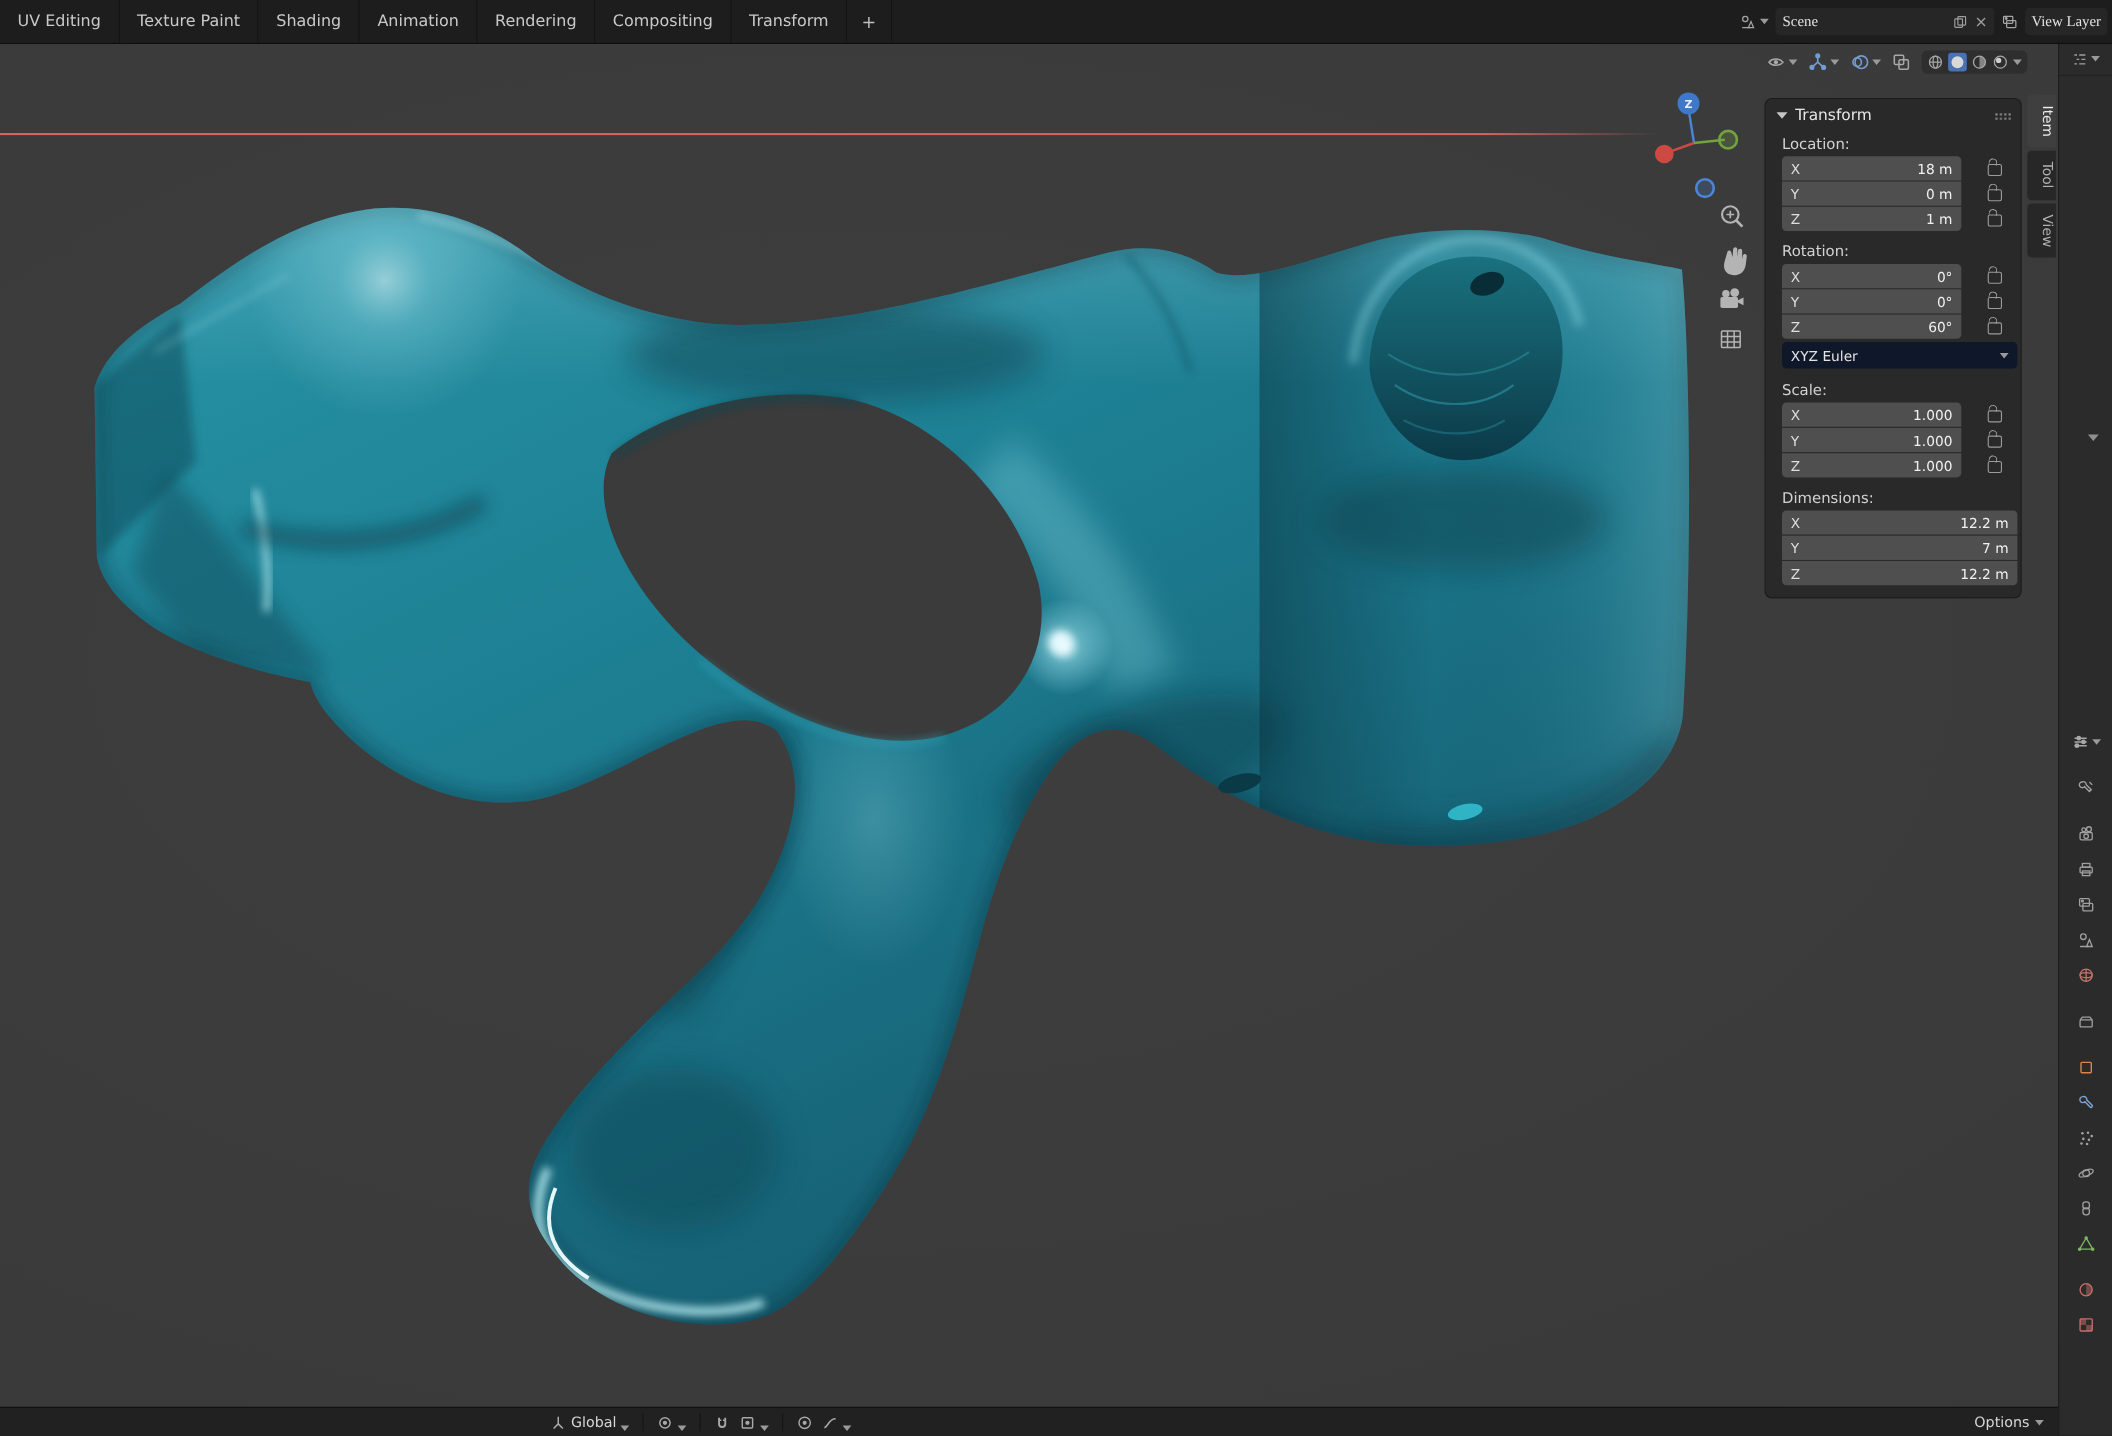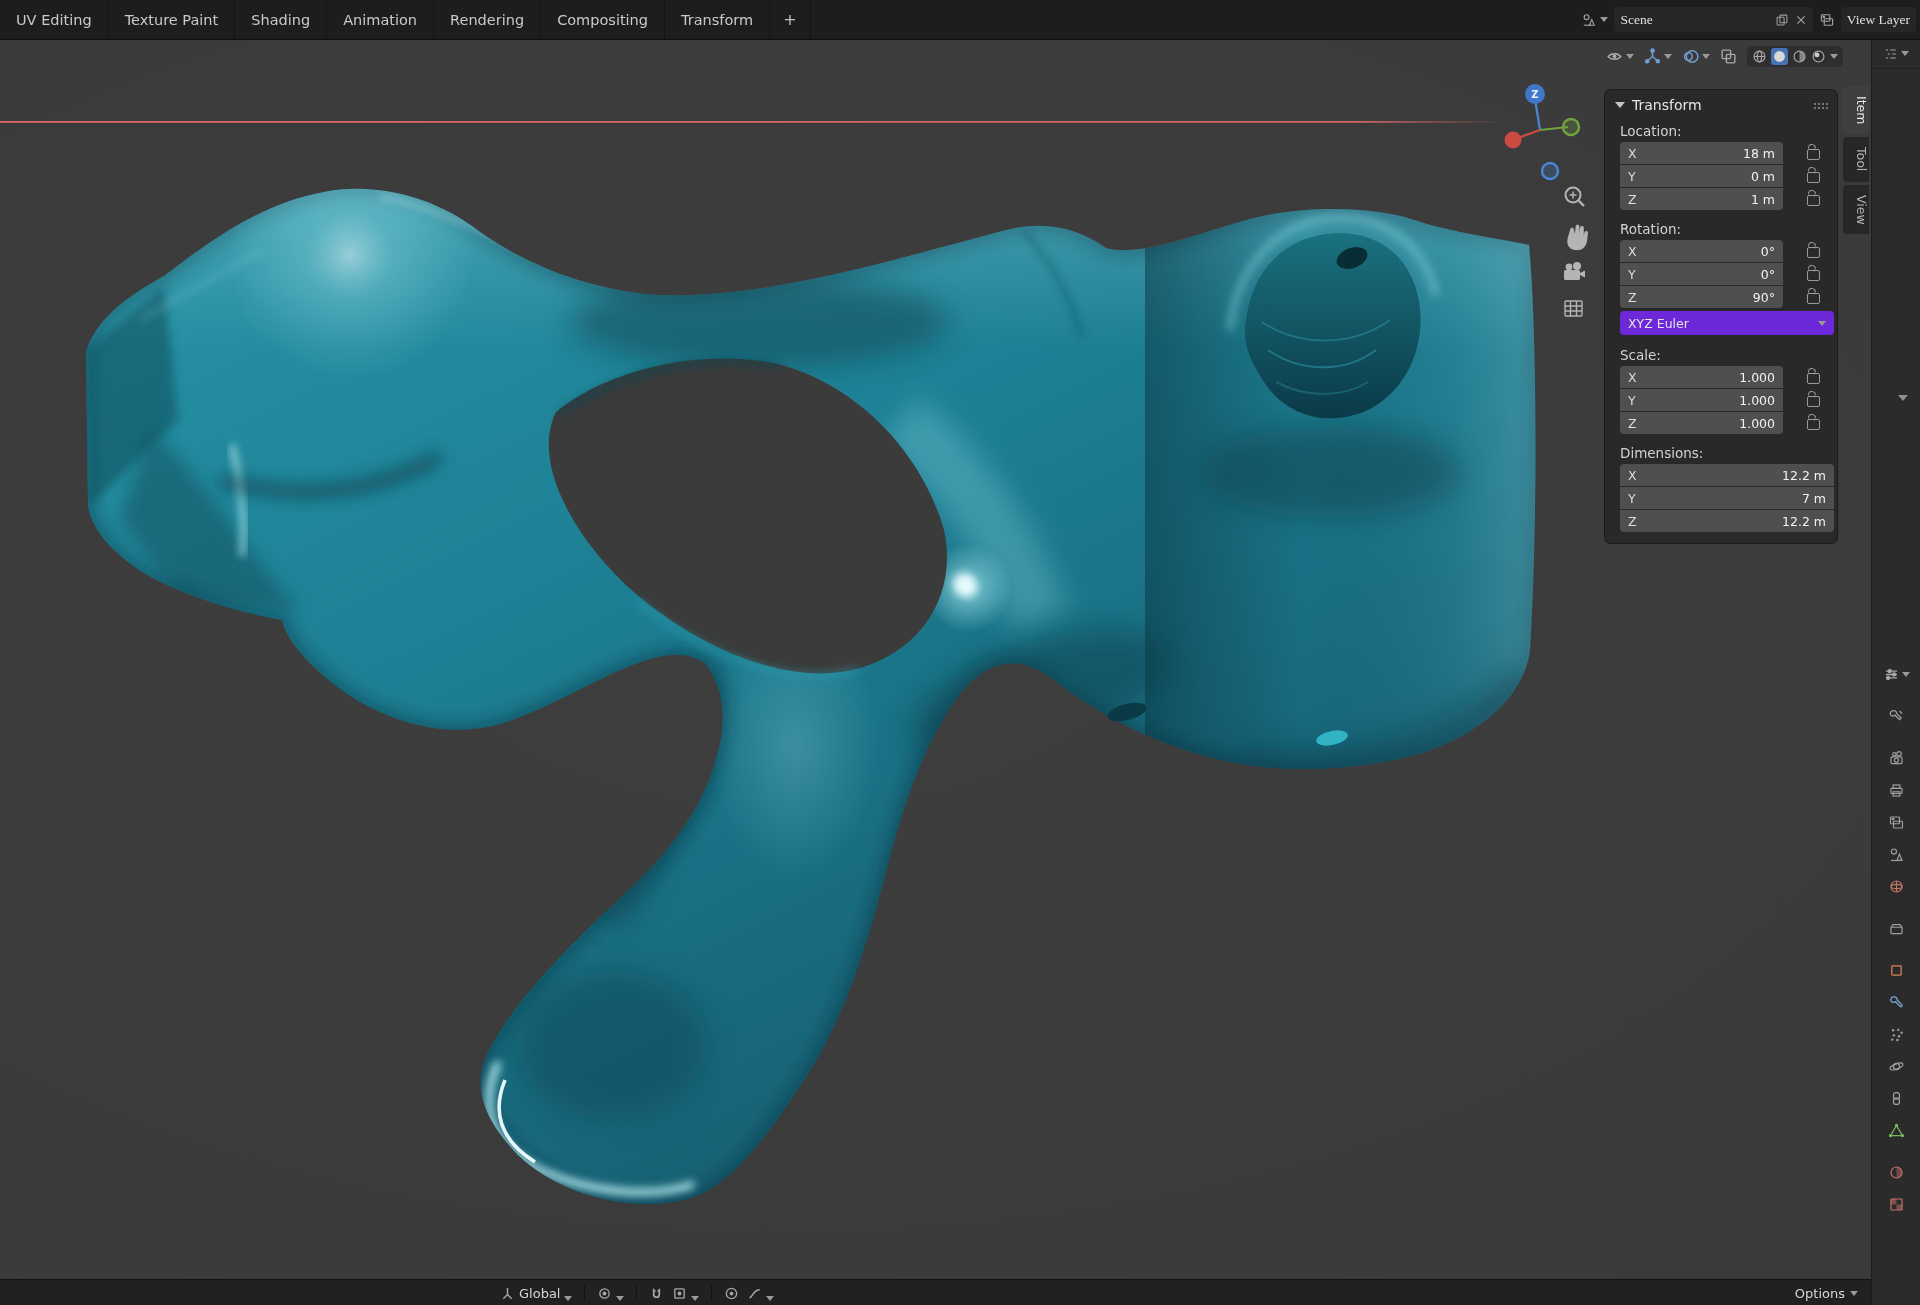--- a/index.html
+++ b/index.html
@@ -32,21 +32,21 @@
   .frow{display:flex;align-items:center;margin-bottom:1px;}
   .field{height:22px;background:#4f4f4f;display:flex;align-items:center;padding:0 8px;box-sizing:border-box;}
   .field .axis{font-size:12.5px;color:#dedede;}
   .field .val{margin-left:auto;font-size:12.5px;color:#f1f1f1;}
   .narrow{width:163px;}
   .wide{width:214px;}
   .first{border-radius:4px 4px 0 0;}
   .last{border-radius:0 0 4px 4px;}
   .lock{position:relative;width:11px;height:9px;border:1.4px solid #9b9b9b;border-radius:2px;margin-left:24px;margin-top:3px;}
   .lock::before{content:"";position:absolute;left:0px;top:-6px;width:6px;height:5px;border:1.4px solid #9b9b9b;border-bottom:none;border-radius:4px 4px 0 0;transform:rotate(14deg);}
-  .select{width:214px;height:24px;background:#6d28d9;border-radius:4px;display:flex;align-items:center;padding:0 8px;box-sizing:border-box;margin:3px 0 2px 0;}
+  .select{width:214px;height:24px;background:#0f172a;border-radius:4px;display:flex;align-items:center;padding:0 8px;box-sizing:border-box;margin:3px 0 2px 0;}
   .select span{font-size:12.5px;color:#e3e3e3;}
   .select .chev{margin-left:auto;}
   .gap{height:7px;}
   
   .side-tabs{position:absolute;left:1843px;top:47px;display:flex;flex-direction:column;gap:3px;z-index:25;}
   .side-tab{writing-mode:vertical-rl;width:26px;box-sizing:border-box;padding:10px 0;text-align:center;font-size:12.5px;background:#272727;color:#b0b0b0;border-radius:4px 0 0 4px;}
   .side-tab.active{background:#3f3f3f;color:#ededed;}
   
   .pstrip{position:absolute;left:1871px;top:39px;width:49px;height:1266px;background:#2b2b2b;border-left:1px solid #1c1c1c;box-sizing:border-box;z-index:40;}
   .pstrip .mini{height:29px;display:flex;align-items:center;justify-content:center;gap:2px;border-bottom:1px solid #222;}
@@ -399,21 +399,21 @@
       <div class="frow">
         <div class="field narrow">
           <span class="axis">Y</span>
           <span class="val">0°</span>
         </div>
           <span class="lock"></span>
       </div>
       <div class="frow">
         <div class="field narrow last">
           <span class="axis">Z</span>
-          <span class="val">90°</span>
+          <span class="val">60°</span>
         </div>
           <span class="lock"></span>
       </div>
       <div class="select">
         <span>XYZ Euler</span>
         <span class="chev"></span>
       </div>
       <div class="gap"></div>
       <div class="seclab">Scale:</div>
       <div class="frow">

